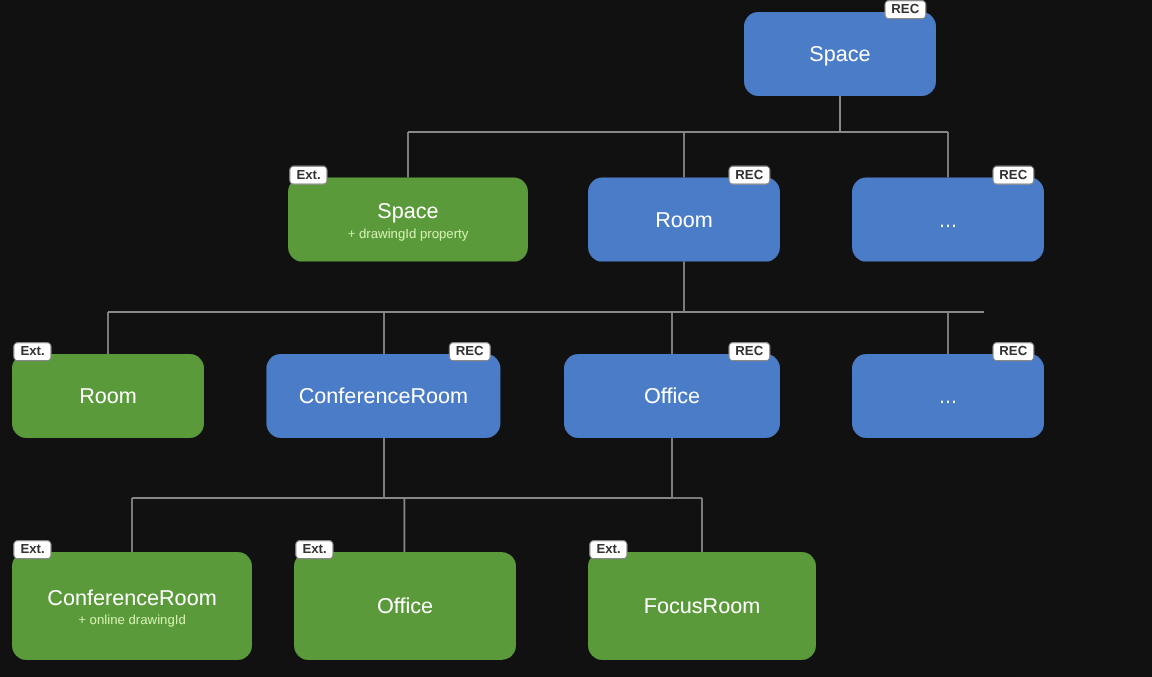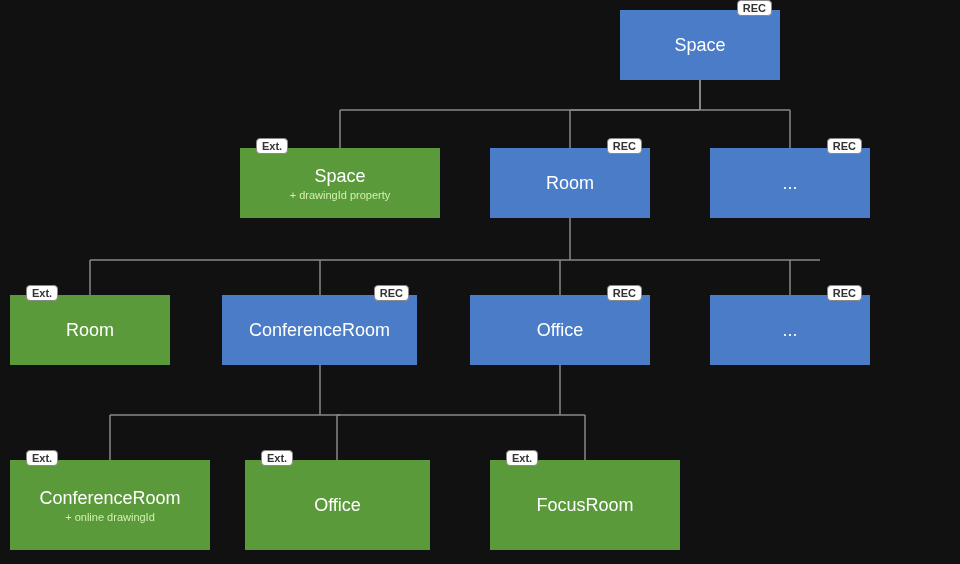--- a/index.html
+++ b/index.html
@@ -7,21 +7,21 @@
       background: #111;
       width: 960px;
       height: 564px;
       overflow: hidden;
       font-family: Arial, sans-serif;
       position: relative;
     }
 
     .node {
       position: absolute;
-      border-radius: 0;
+      border-radius: 12px;
       display: flex;
       align-items: center;
       justify-content: center;
       flex-direction: column;
       font-size: 18px;
       font-weight: 500;
       color: white;
       text-align: center;
     }
 
@@ -43,21 +43,21 @@
       border: 1.5px solid #888;
       border-radius: 4px;
       padding: 1px 5px;
     }
 
     .badge-rec {
       right: 8px;
     }
 
     .badge-ext {
-      left: 16px;
+      left: 1px;
     }
 
     .sub-label {
       font-size: 11px;
       color: #d4f0b0;
       margin-top: 2px;
     }
 
     
     svg.connectors {

